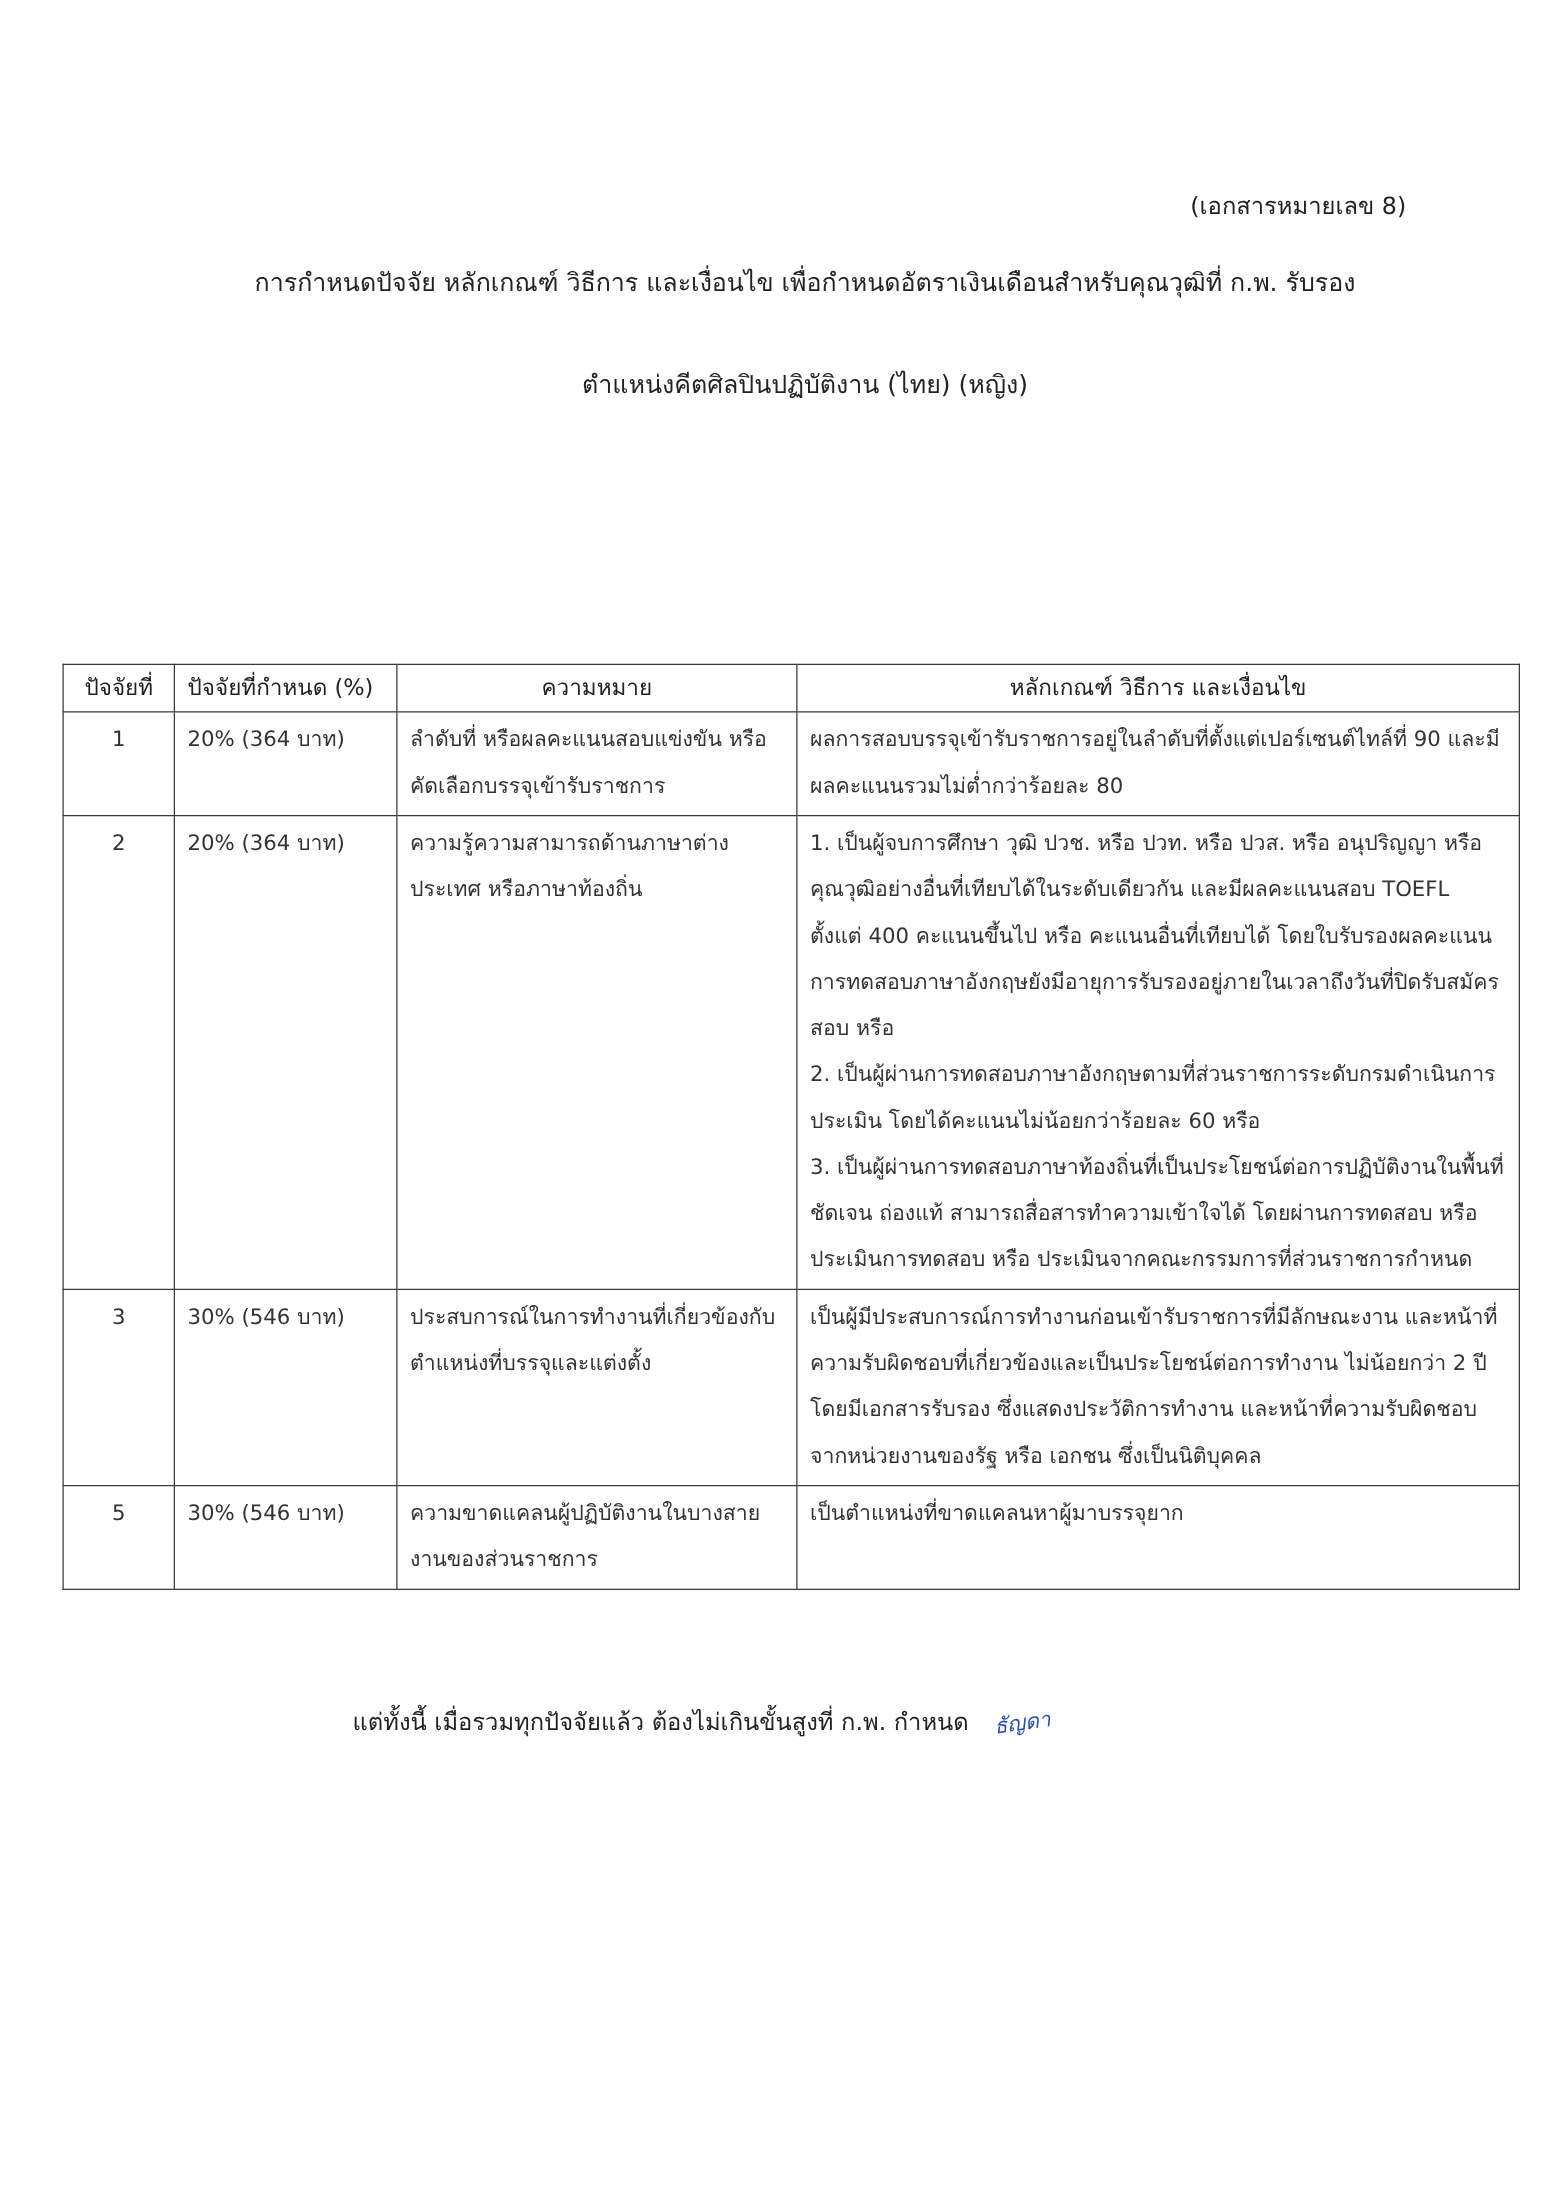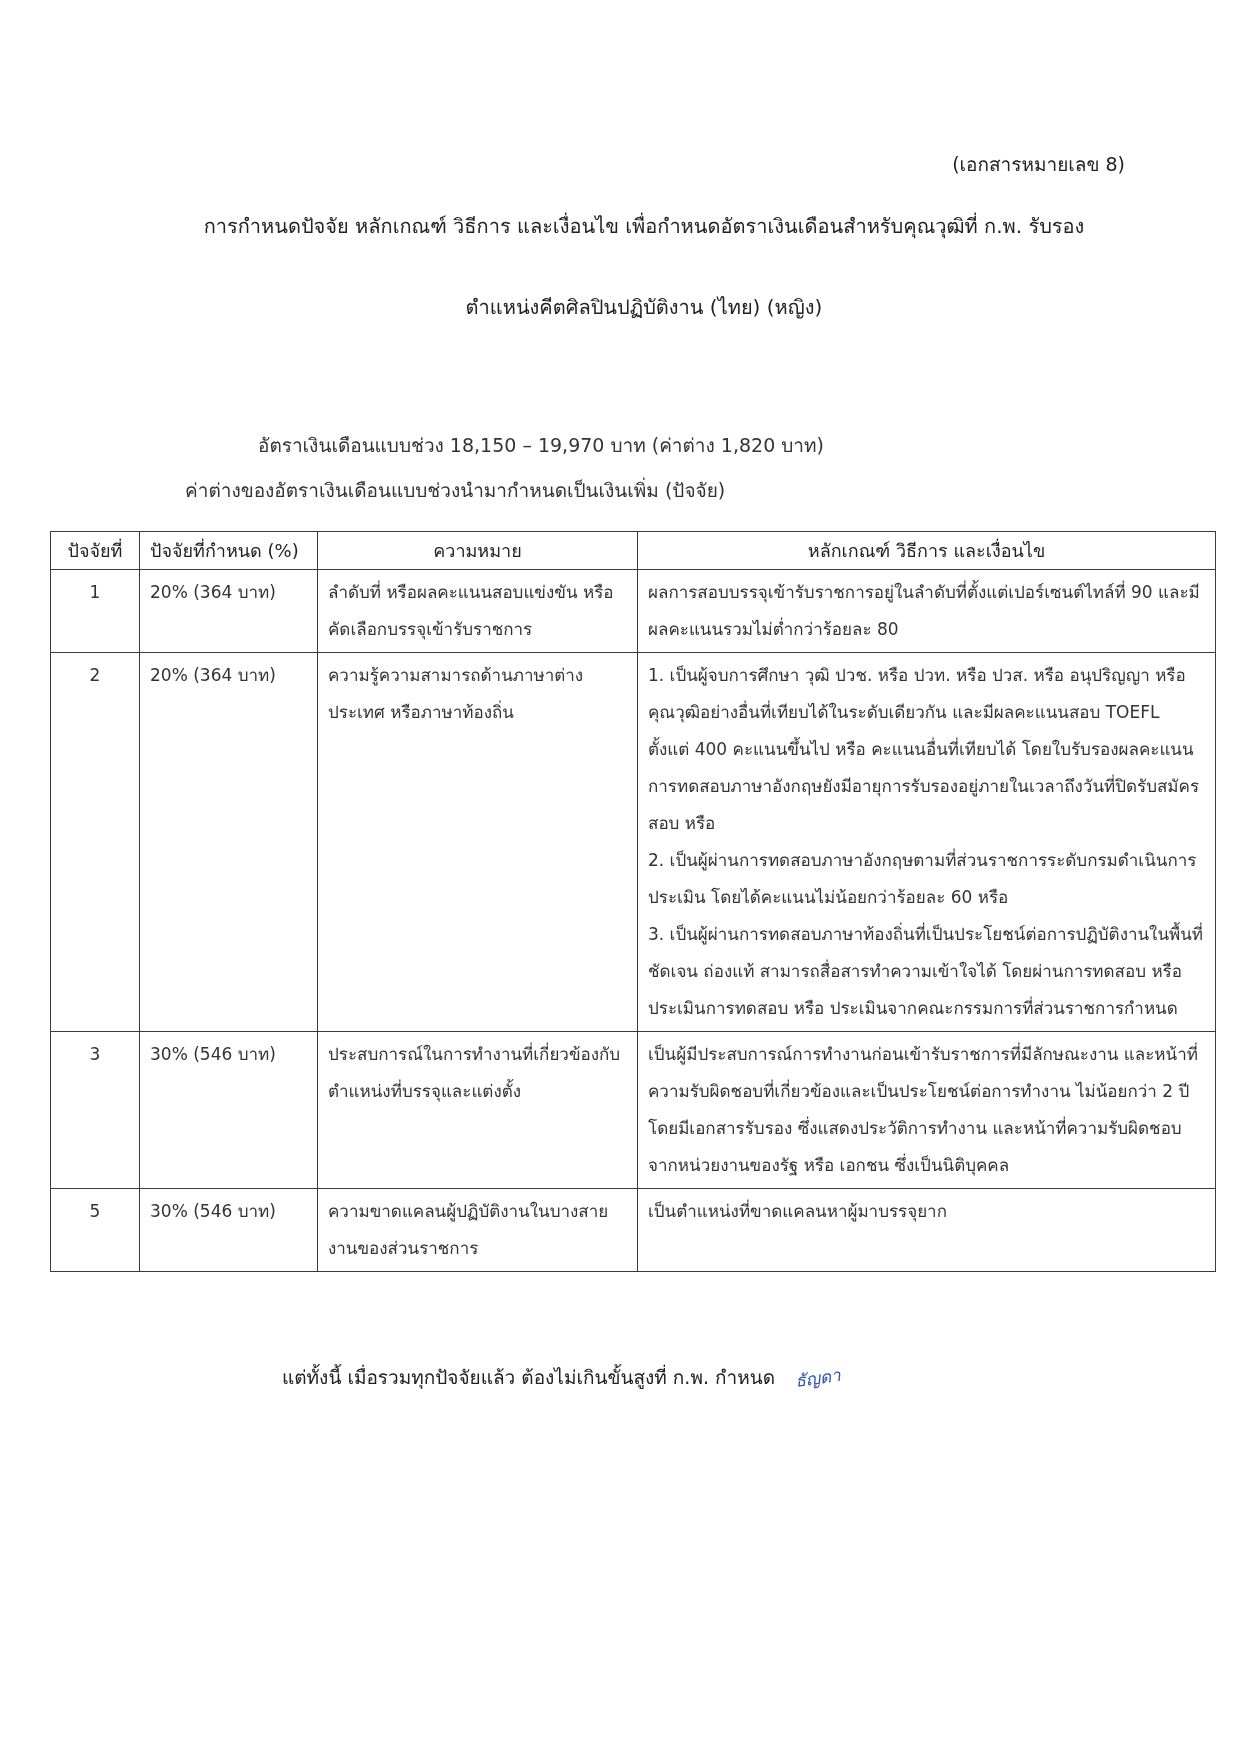--- a/index.html
+++ b/index.html
@@ -52,22 +52,20 @@
 </head>
 <body>
 
 <div class="page">
 
   <div class="docno">(เอกสารหมายเลข 8)</div>
 
   <div class="title t1">การกำหนดปัจจัย หลักเกณฑ์ วิธีการ และเงื่อนไข เพื่อกำหนดอัตราเงินเดือนสำหรับคุณวุฒิที่ ก.พ. รับรอง</div>
   <div class="title t3">ตำแหน่งคีตศิลปินปฏิบัติงาน (ไทย) (หญิง)</div>
 
-  <div class="rate">อัตราเงินเดือนแบบช่วง 18,150 – 19,970 บาท (ค่าต่าง 1,820 บาท)</div>
-  <div class="diff">ค่าต่างของอัตราเงินเดือนแบบช่วงนำมากำหนดเป็นเงินเพิ่ม (ปัจจัย)</div>
 
   <table class="factors">
     <thead>
       <tr>
         <th class="c1">ปัจจัยที่</th>
         <th class="c2">ปัจจัยที่กำหนด (%)</th>
         <th class="c3">ความหมาย</th>
         <th class="c4">หลักเกณฑ์ วิธีการ และเงื่อนไข</th>
       </tr>
     </thead>

